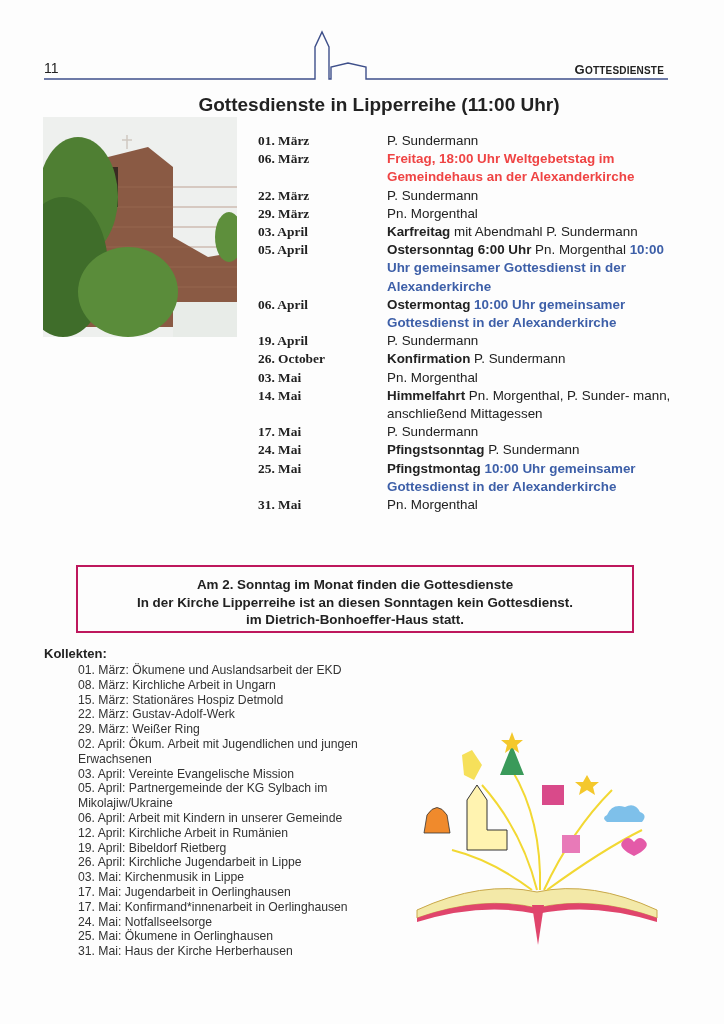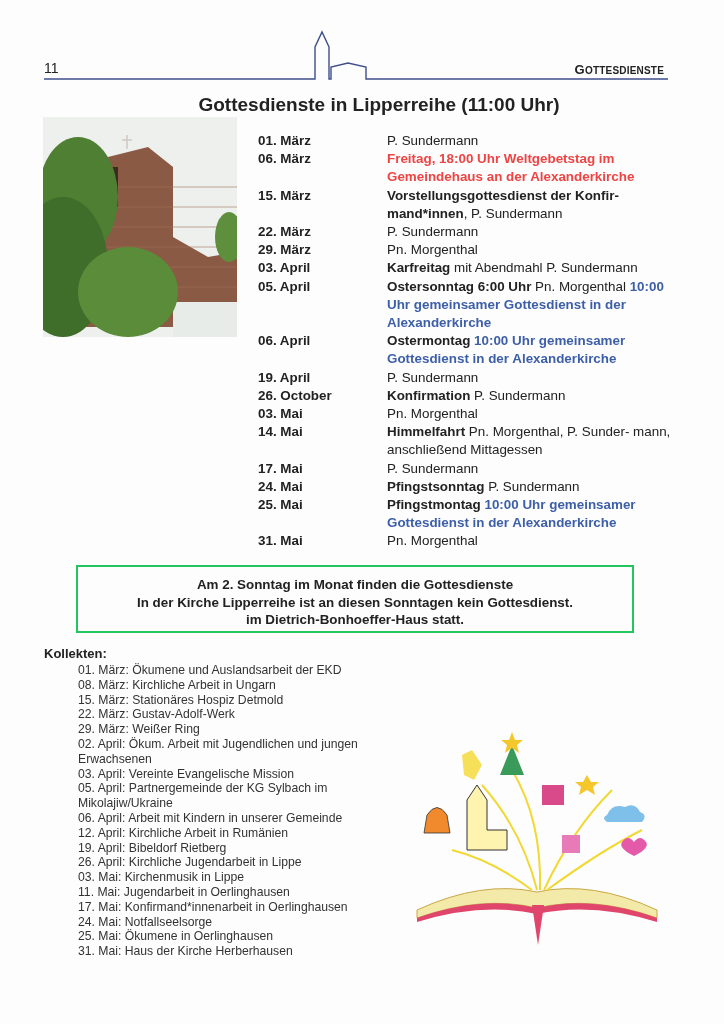--- a/index.html
+++ b/index.html
@@ -9,27 +9,27 @@
   }
   .page-number { position: absolute; left: 44px; top: 60px; font-size: 14px; color: #222; }
   .section-label { position: absolute; right: 60px; top: 62px; font-size: 13px; font-weight: bold; letter-spacing: 0.2px; color: #222; }
   .section-label .big { font-size: 13px; }
   .section-label .small { font-size: 10px; }
   .header-line { position: absolute; left: 0; top: 0; }
   .title { position: absolute; left: 0; width: 724px; top: 94px; text-align: center; font-size: 19px; font-weight: bold; color: #222; padding-left: 17px; }
   .photo { position: absolute; left: 43px; top: 117px; width: 194px; height: 220px; overflow: hidden; }
   .schedule { position: absolute; left: 258px; top: 132px; width: 420px; font-size: 13.4px; line-height: 18.2px; }
   .row { display: flex; }
-  .date { width: 129px; font-weight: bold; flex-shrink: 0; }
+  .date { width: 129px; font-weight: bold; flex-shrink: 0; font-family: Liberation Serif, serif; }
   .desc { flex: 1; }
   .b { font-weight: bold; }
   .green { color: #ef4444; font-weight: bold; }
   .blue { color: #3d5fa8; font-weight: bold; }
   .notice {
-    position: absolute; left: 76px; top: 565px; width: 558px; height: 68px; border: 2px solid #22c55e;
+    position: absolute; left: 76px; top: 565px; width: 558px; height: 68px; border: 2px solid #be185d;
     box-sizing: border-box; text-align: center; font-size: 13.4px; font-weight: bold; line-height: 17.5px; padding-top: 9px;
   }
   .kollekten-title { position: absolute; left: 44px; top: 646px; font-size: 13px; font-weight: bold; }
   .kollekten { position: absolute; left: 44px; top: 663px; width: 340px; font-size: 12.2px; line-height: 14.8px; color: #333; }
   .k-item { padding-left: 34px; text-indent: 0; }
   .book { position: absolute; left: 412px; top: 730px; width: 250px; height: 220px; }
 </style>
 </head>
 <body>
 
@@ -66,24 +66,20 @@
 </div>
 
 <div class="schedule" id="schedule">
     <div class="row">
       <div class="date">01. März</div>
       <div class="desc"><span class="">P. Sundermann</span></div>
     </div>
     <div class="row">
       <div class="date">06. März</div>
       <div class="desc"><span class="green">Freitag, 18:00 Uhr Weltgebetstag im Gemeindehaus an der Alexanderkirche</span></div>
-    </div>
-    <div class="row">
-      <div class="date">15. März</div>
-      <div class="desc"><span class="b">Vorstellungsgottesdienst der Konfir- mand*innen</span><span class="">, P. Sundermann</span></div>
     </div>
     <div class="row">
       <div class="date">22. März</div>
       <div class="desc"><span class="">P. Sundermann</span></div>
     </div>
     <div class="row">
       <div class="date">29. März</div>
       <div class="desc"><span class="">Pn. Morgenthal</span></div>
     </div>
     <div class="row">
@@ -146,21 +142,21 @@
     <div class="k-item">22. März: Gustav-Adolf-Werk</div>
     <div class="k-item">29. März: Weißer Ring</div>
     <div class="k-item">02. April: Ökum. Arbeit mit Jugendlichen und jungen Erwachsenen</div>
     <div class="k-item">03. April: Vereinte Evangelische Mission</div>
     <div class="k-item">05. April: Partnergemeinde der KG Sylbach im Mikolajiw/Ukraine</div>
     <div class="k-item">06. April: Arbeit mit Kindern in unserer Gemeinde</div>
     <div class="k-item">12. April: Kirchliche Arbeit in Rumänien</div>
     <div class="k-item">19. April: Bibeldorf Rietberg</div>
     <div class="k-item">26. April: Kirchliche Jugendarbeit in Lippe</div>
     <div class="k-item">03. Mai: Kirchenmusik in Lippe</div>
-    <div class="k-item">11. Mai: Jugendarbeit in Oerlinghausen</div>
+    <div class="k-item">17. Mai: Jugendarbeit in Oerlinghausen</div>
     <div class="k-item">17. Mai: Konfirmand*innenarbeit in Oerlinghausen</div>
     <div class="k-item">24. Mai: Notfallseelsorge</div>
     <div class="k-item">25. Mai: Ökumene in Oerlinghausen</div>
     <div class="k-item">31. Mai: Haus der Kirche Herberhausen</div>
   </div>
 
 <div class="book">
   <svg width="250" height="220" viewBox="0 0 250 220">
     <g>
       <path d="M5,180 Q70,150 125,162 Q180,150 245,180 L245,188 Q180,165 125,178 Q70,165 5,188 Z" fill="#f3e9a8" stroke="#c9a84a" stroke-width="1"></path>

